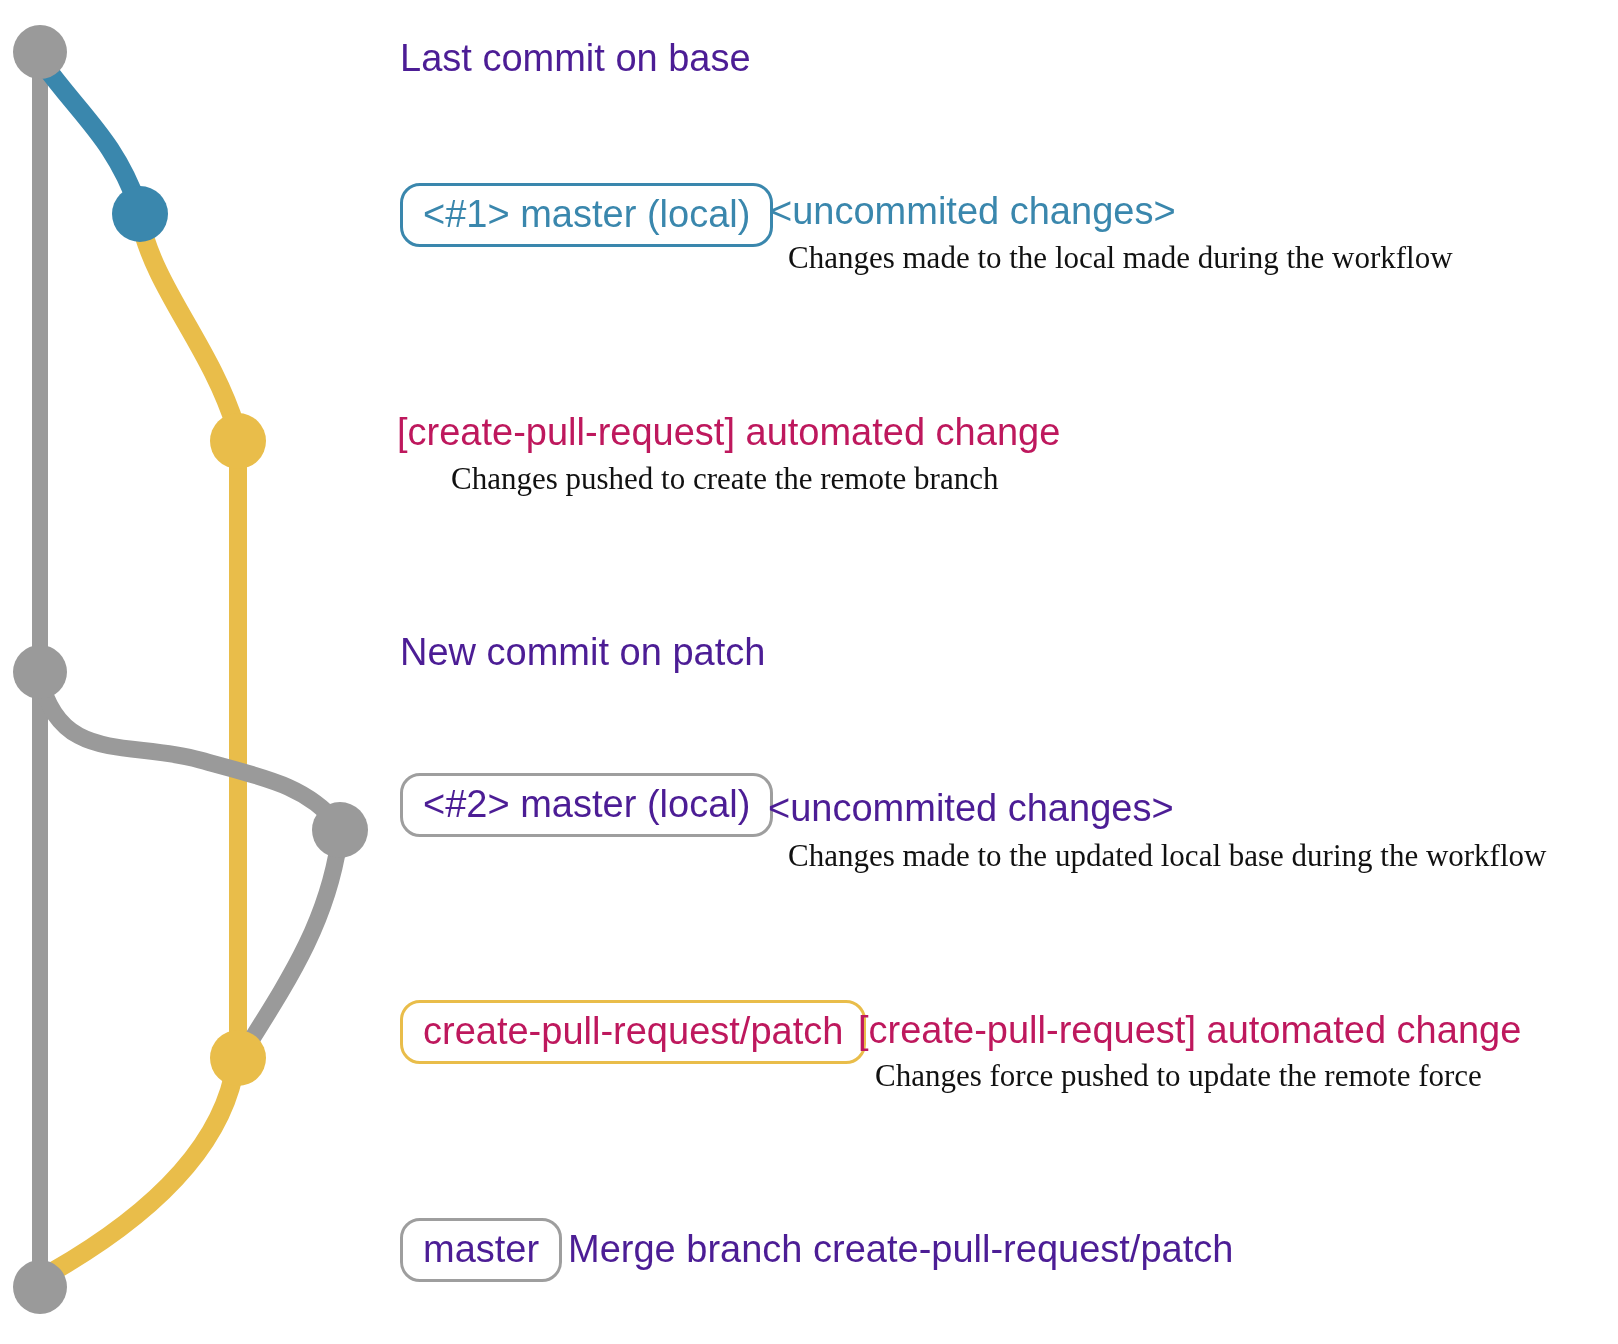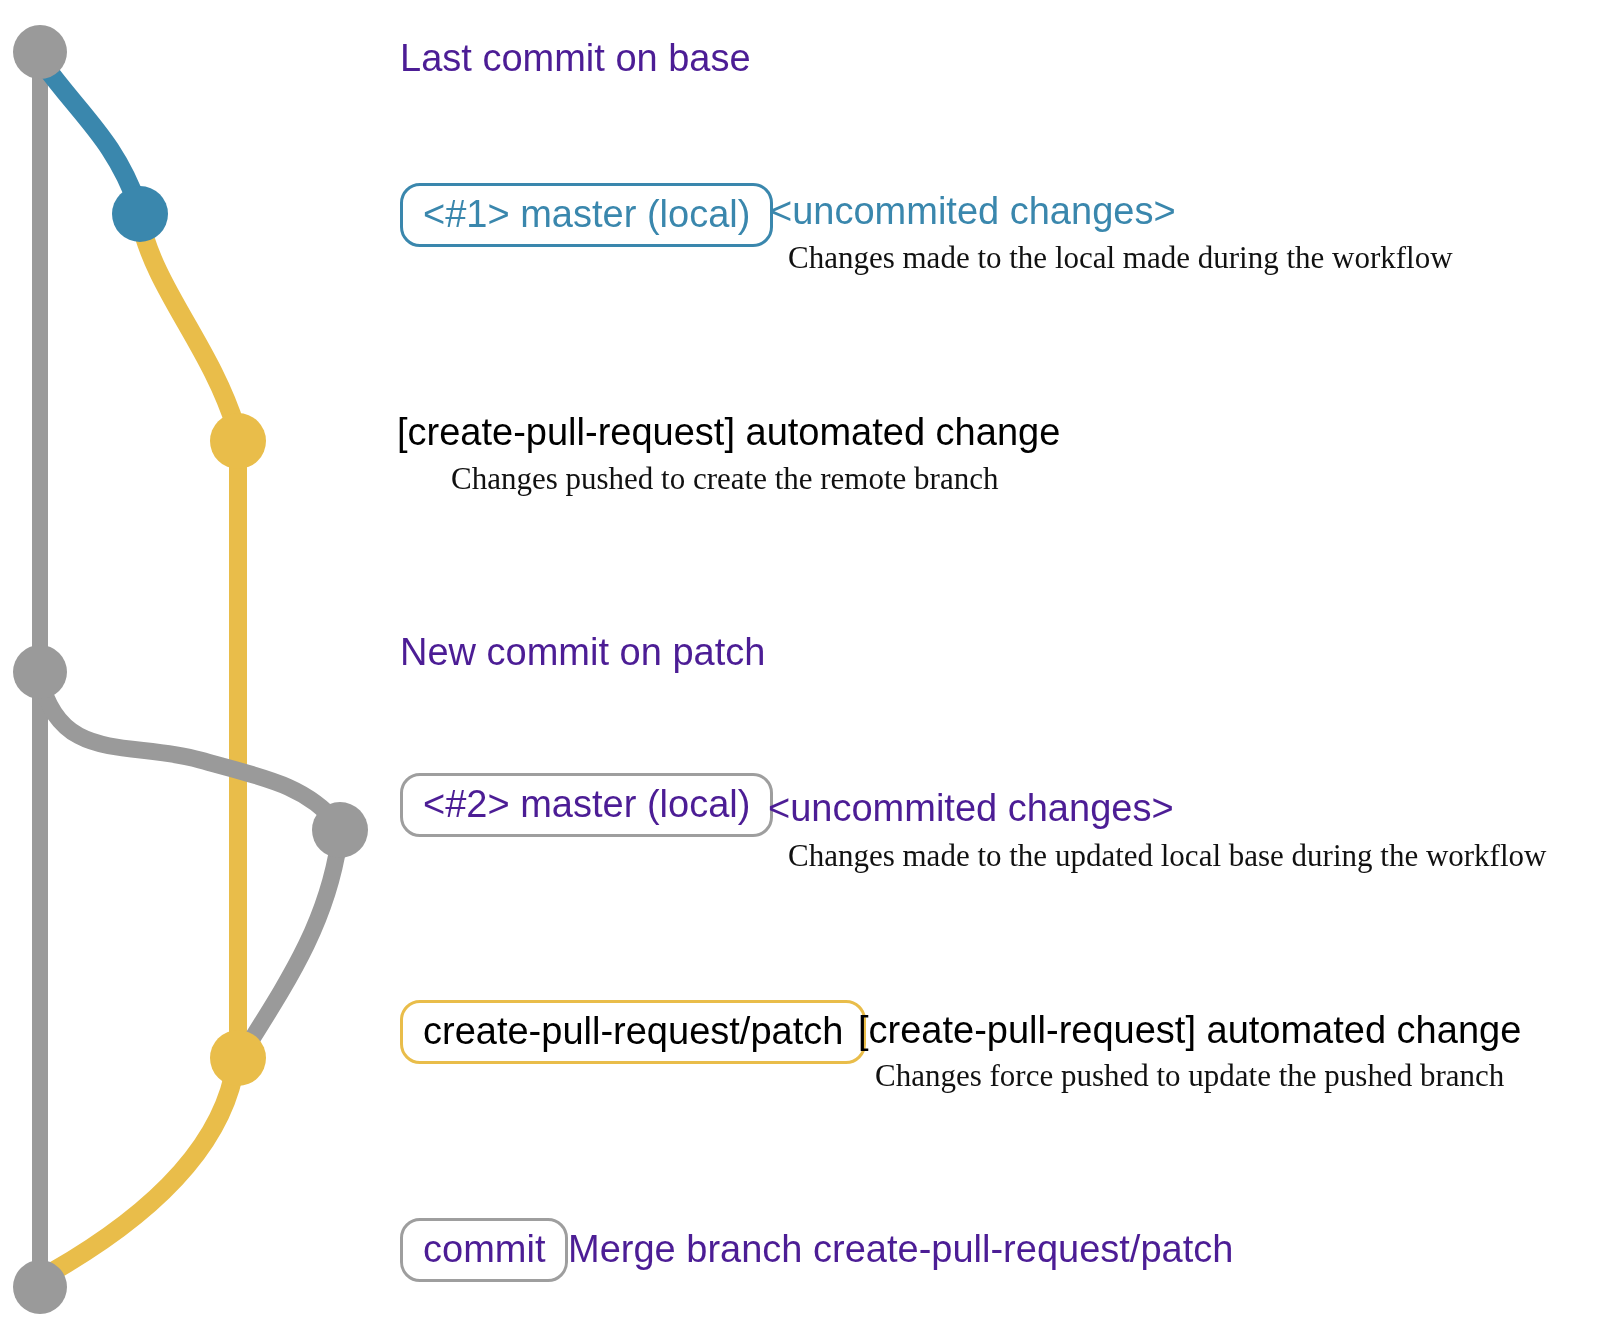--- a/index.html
+++ b/index.html
@@ -39,21 +39,21 @@
     font-size: 38px;
     line-height: 44px;
     padding: 6px 20px 8px 20px;
     border: 3px solid;
     border-radius: 20px;
     white-space: nowrap;
     background: #ffffff;
   }
   .c-gray   { color: #4c1d95; border-color: #9e9e9e; }
   .c-blue   { color: #3a87ad; border-color: #3a87ad; }
-  .c-yellow { color: #000000; border-color: #e9bd4a; }
+  .c-yellow { color: #be185d; border-color: #e9bd4a; }
 </style>
 </head>
 <body>
 
 <svg id="graph-svg" width="1618" height="1344" viewBox="0 0 1618 1344">
 
   <path d="M 40 52 L 40 1287" fill="none" stroke-width="16" stroke="#9a9a9a"></path>
 
   <path d="M 140 220 C 155 290, 210 345, 236 428" fill="none" stroke-width="19" stroke-linecap="round" stroke="#e9bd4a"></path>
   <path d="M 238 435 L 238 1058" fill="none" stroke-width="18" stroke="#e9bd4a"></path>
@@ -83,16 +83,16 @@
 <div class="abs desc-serif" style="left:423px; top:461px;margin-left:28px;">Changes pushed to create the remote branch</div>
 
 <div class="abs msg-sans c-gray" style="left:400px; top:630px;">New commit on patch</div>
 
 <div class="abs branch-tag c-gray" style="left:400px; top:773px;">&lt;#2&gt; master (local)</div>
 <div class="abs msg-sans c-gray" style="left:768px; top:786px;">&lt;uncommited changes&gt;</div>
 <div class="abs desc-serif" style="left:788px; top:838px;">Changes made to the updated local base during the workflow</div>
 
 <div class="abs branch-tag c-yellow" style="left:400px; top:1000px;">create-pull-request/patch</div>
 <div class="abs msg-sans c-yellow" style="left:858px; top:1008px;">[create-pull-request] automated change</div>
-<div class="abs desc-serif" style="left:875px; top:1058px;">Changes force pushed to update the pushed branch</div>
+<div class="abs desc-serif" style="left:875px; top:1058px;">Changes force pushed to update the remote force</div>
 
-<div class="abs branch-tag c-gray" style="left:400px; top:1218px;">commit</div>
+<div class="abs branch-tag c-gray" style="left:400px; top:1218px;">master</div>
 <div class="abs msg-sans c-gray" style="left:568px; top:1227px;">Merge branch create-pull-request/patch</div>
 
 </body></html>

